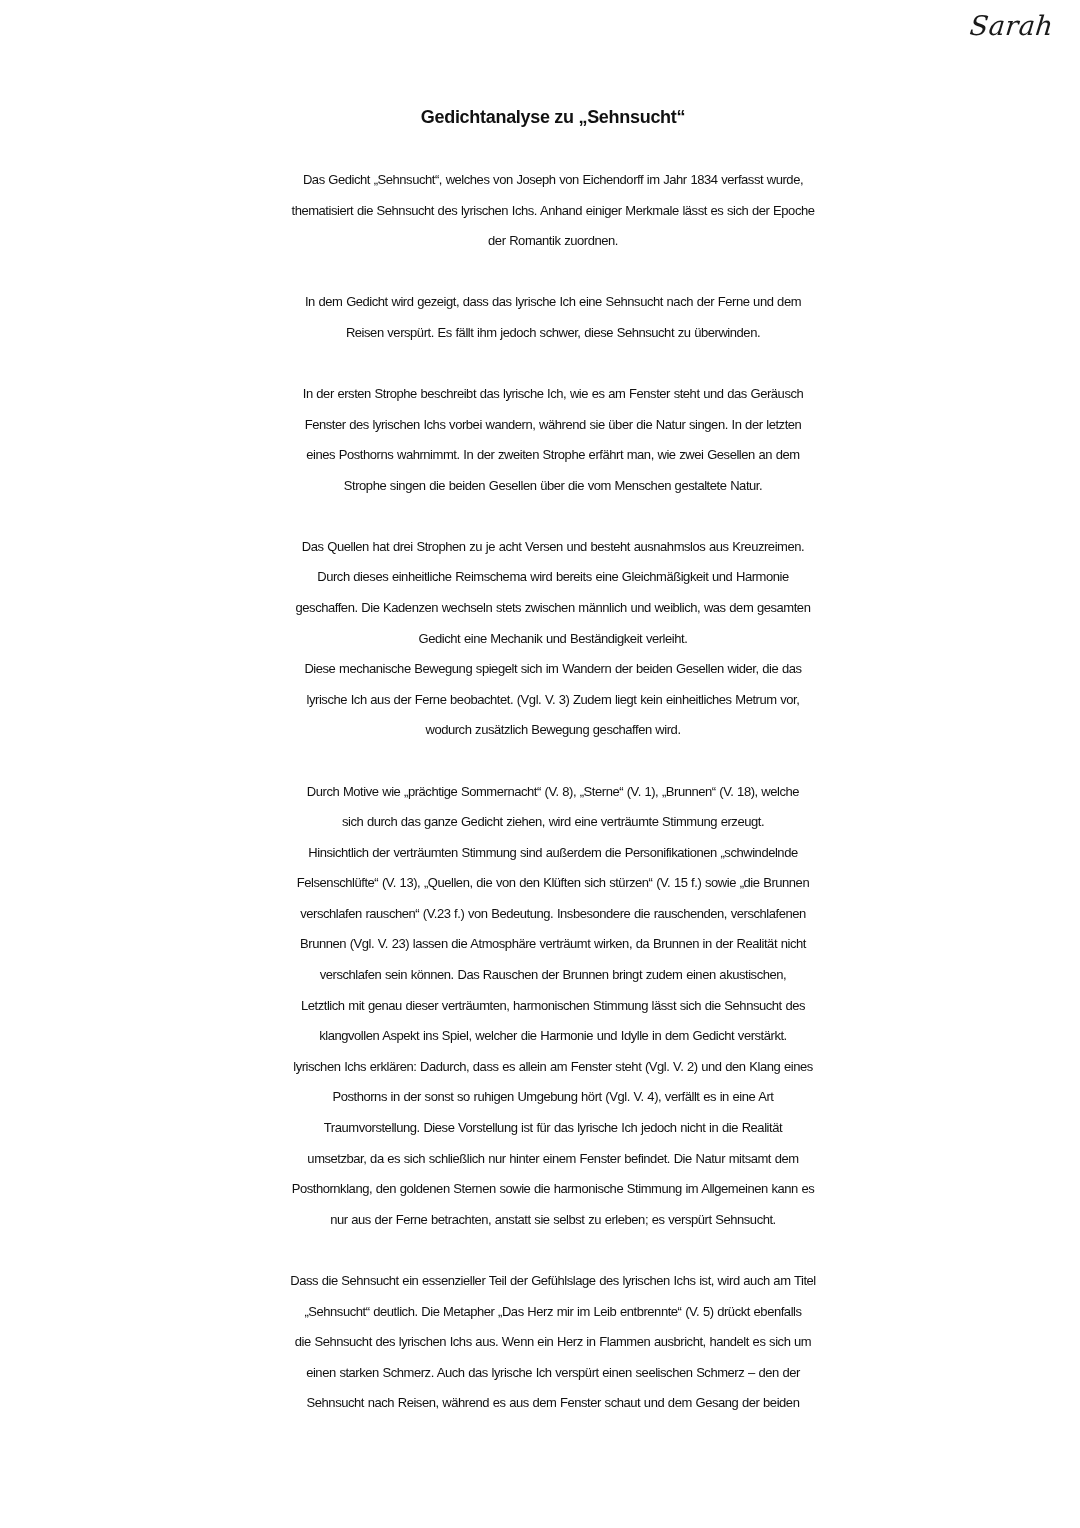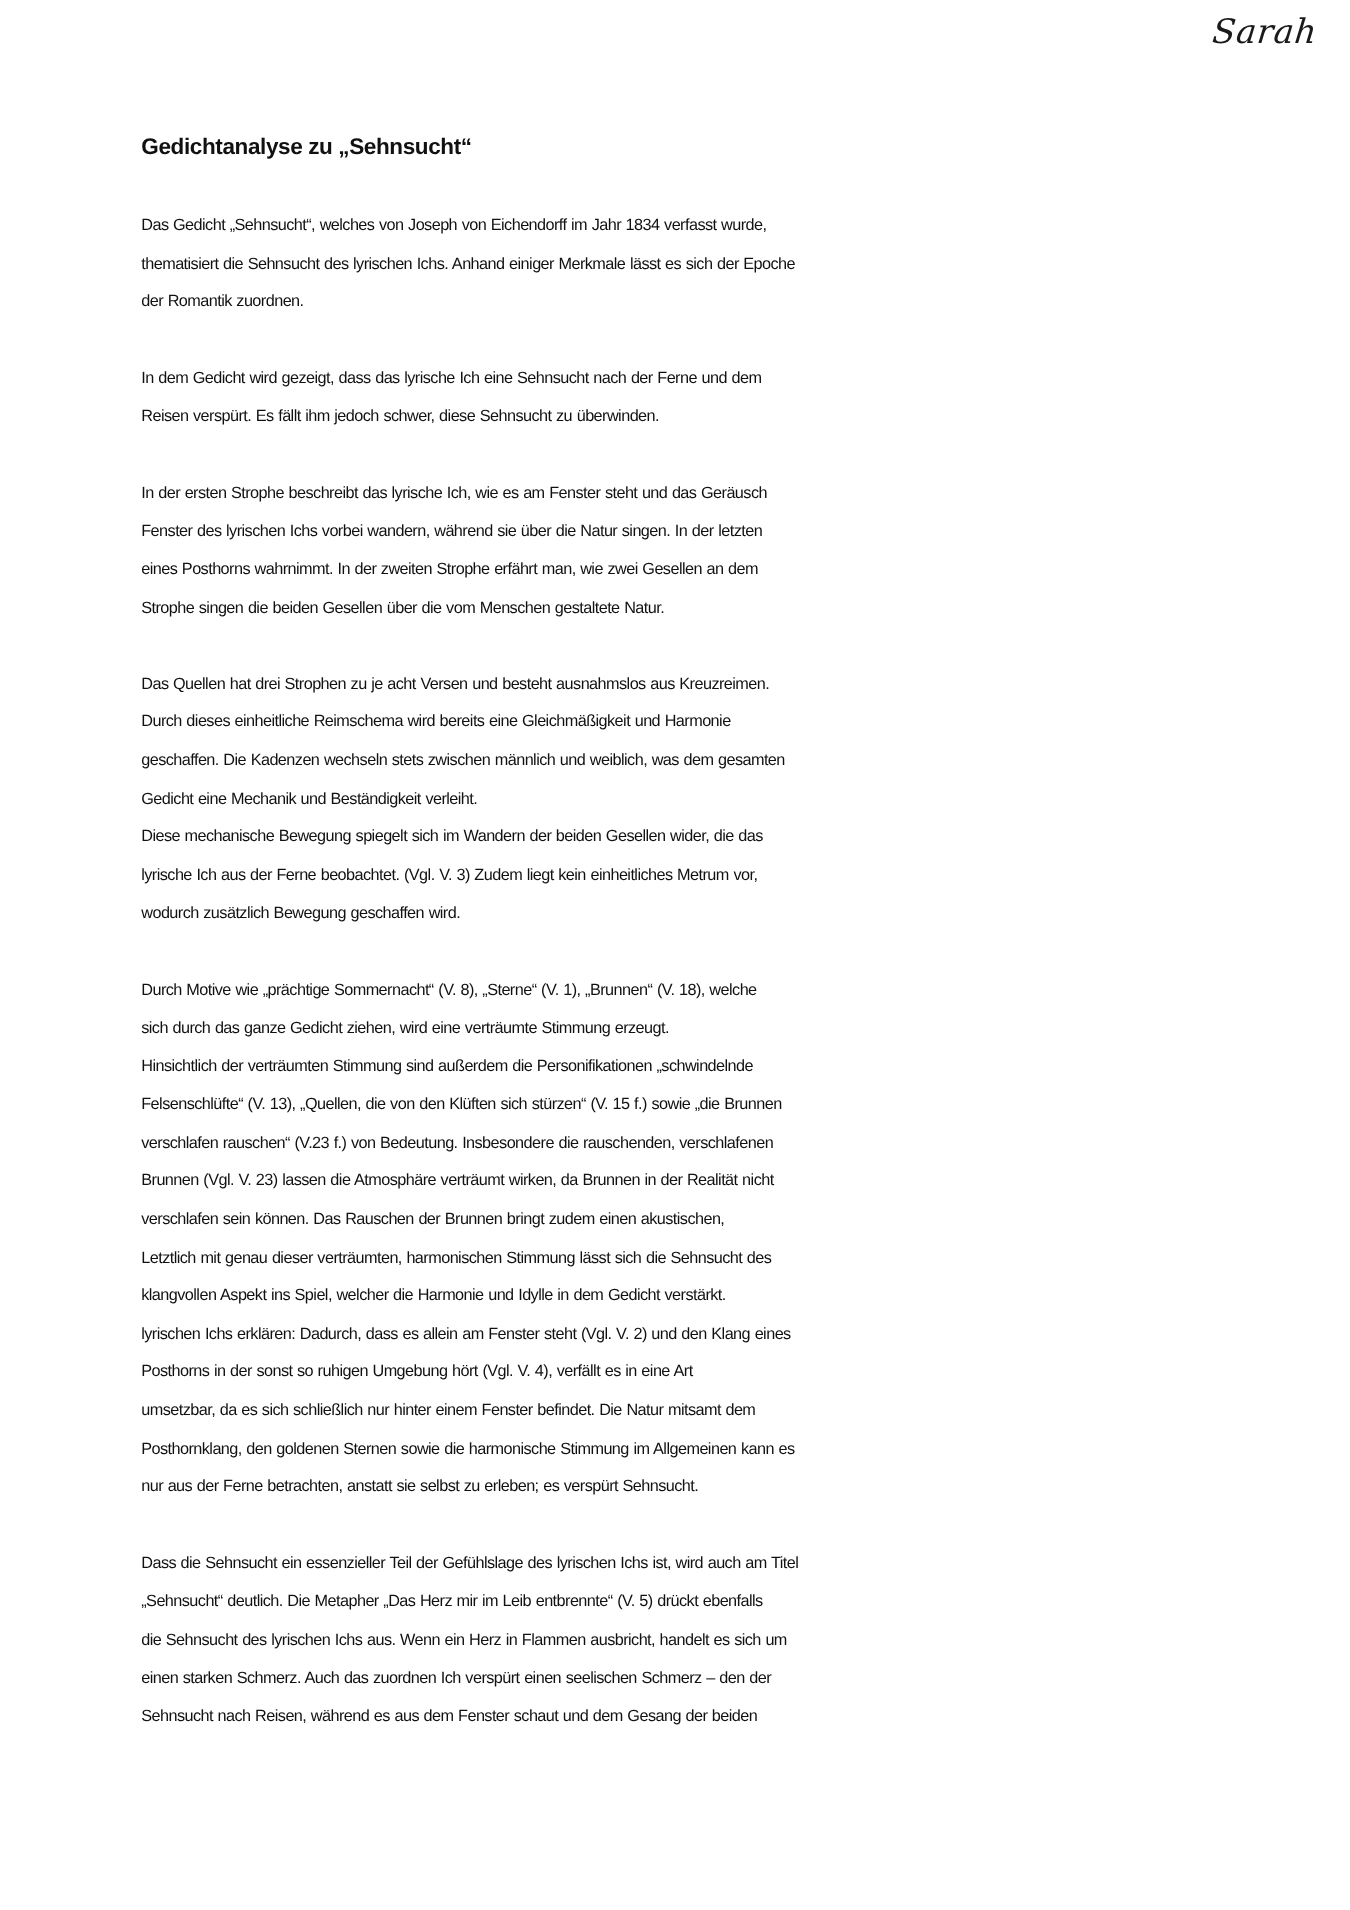--- a/index.html
+++ b/index.html
@@ -24,20 +24,21 @@
       font-size: 27px;
       color: #1a1a1a;
       letter-spacing: 0.5px;
       transform: skewX(-6deg);
     }
     .page {
       position: absolute;
       left: 113px;
       top: 104px;
       width: 880px;
+      text-align: center;
     }
     .title {
       font-weight: bold;
       font-size: 18px;
       line-height: 26px;
       height: 26px;
       margin: 0 0 35px 0;
       letter-spacing: -0.3px;
       white-space: nowrap;
     }
@@ -95,25 +96,26 @@
     <span class="line">sich durch das ganze Gedicht ziehen, wird eine verträumte Stimmung erzeugt.</span>
     <span class="line">Hinsichtlich der verträumten Stimmung sind außerdem die Personifikationen „schwindelnde</span>
     <span class="line">Felsenschlüfte“ (V. 13), „Quellen, die von den Klüften sich stürzen“ (V. 15 f.) sowie „die Brunnen</span>
     <span class="line">verschlafen rauschen“ (V.23 f.) von Bedeutung. Insbesondere die rauschenden, verschlafenen</span>
     <span class="line">Brunnen (Vgl. V. 23) lassen die Atmosphäre verträumt wirken, da Brunnen in der Realität nicht</span>
     <span class="line">verschlafen sein können. Das Rauschen der Brunnen bringt zudem einen akustischen,</span>
     <span class="line">Letztlich mit genau dieser verträumten, harmonischen Stimmung lässt sich die Sehnsucht des</span>
     <span class="line">klangvollen Aspekt ins Spiel, welcher die Harmonie und Idylle in dem Gedicht verstärkt.</span>
     <span class="line">lyrischen Ichs erklären: Dadurch, dass es allein am Fenster steht (Vgl. V. 2) und den Klang eines</span>
     <span class="line">Posthorns in der sonst so ruhigen Umgebung hört (Vgl. V. 4), verfällt es in eine Art</span>
+    <span class="line">Traumvorstellung. Diese Vorstellung ist für das lyrische Ich jedoch nicht in die Realität</span>
     <span class="line">umsetzbar, da es sich schließlich nur hinter einem Fenster befindet. Die Natur mitsamt dem</span>
     <span class="line">Posthornklang, den goldenen Sternen sowie die harmonische Stimmung im Allgemeinen kann es</span>
     <span class="line">nur aus der Ferne betrachten, anstatt sie selbst zu erleben; es verspürt Sehnsucht.</span>
   </div>
 
   <div class="para">
     <span class="line">Dass die Sehnsucht ein essenzieller Teil der Gefühlslage des lyrischen Ichs ist, wird auch am Titel</span>
     <span class="line">„Sehnsucht“ deutlich. Die Metapher „Das Herz mir im Leib entbrennte“ (V. 5) drückt ebenfalls</span>
     <span class="line">die Sehnsucht des lyrischen Ichs aus. Wenn ein Herz in Flammen ausbricht, handelt es sich um</span>
-    <span class="line">einen starken Schmerz. Auch das zuordnen Ich verspürt einen seelischen Schmerz – den der</span>
+    <span class="line">einen starken Schmerz. Auch das lyrische Ich verspürt einen seelischen Schmerz – den der</span>
     <span class="line">Sehnsucht nach Reisen, während es aus dem Fenster schaut und dem Gesang der beiden</span>
   </div>
 </div>
 
 </body></html>

